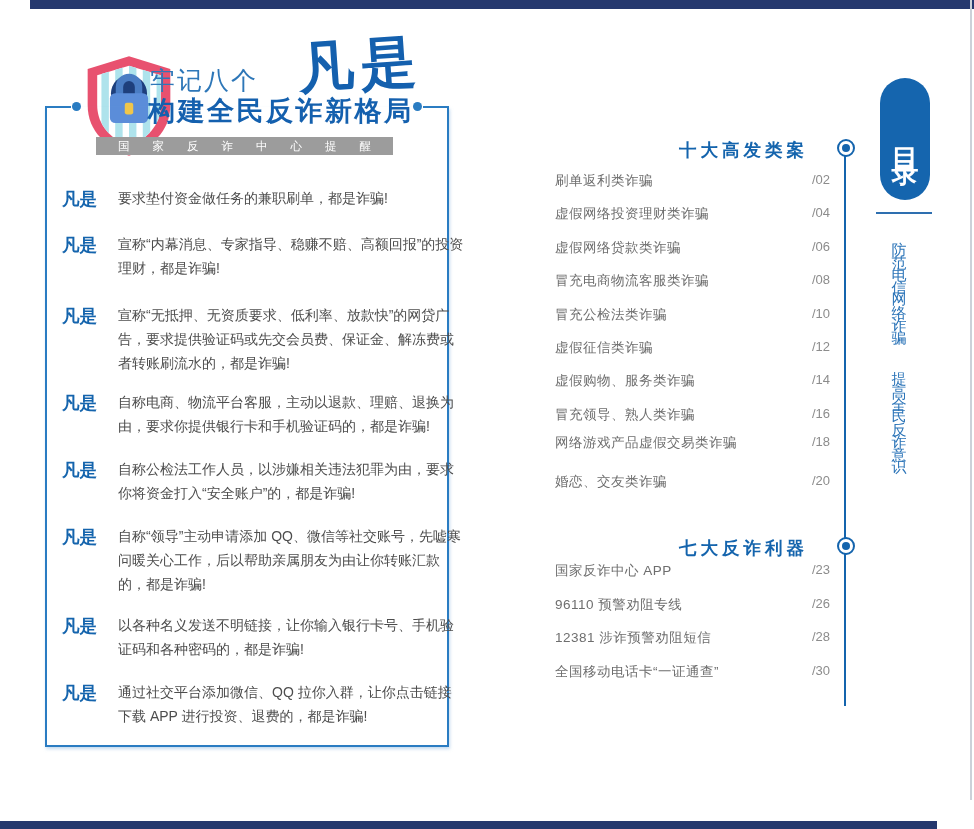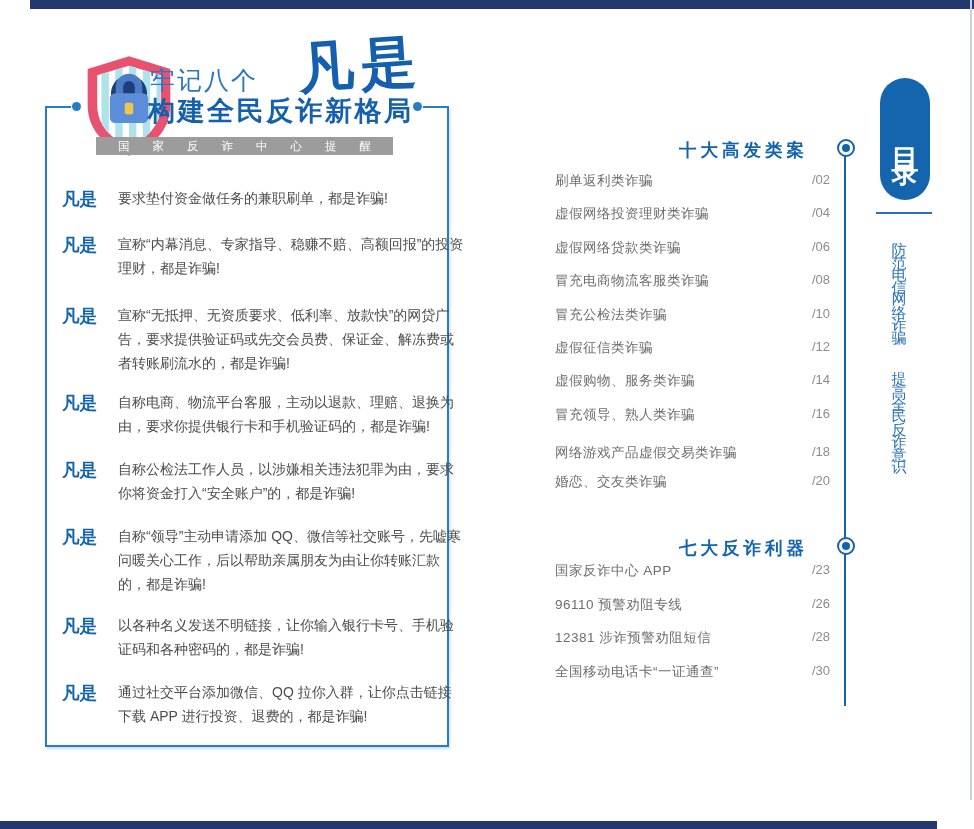--- a/index.html
+++ b/index.html
@@ -167,21 +167,21 @@
         <span class="toc-page">/12</span>
       </div>
       <div class="toc-row" style="top: 372px;">
         <span class="toc-label">虚假购物、服务类诈骗</span>
         <span class="toc-page">/14</span>
       </div>
       <div class="toc-row" style="top: 405.8px;">
         <span class="toc-label">冒充领导、熟人类诈骗</span>
         <span class="toc-page">/16</span>
       </div>
-      <div class="toc-row" style="top: 444px;">
+      <div class="toc-row" style="top: 434px;">
         <span class="toc-label">网络游戏产品虚假交易类诈骗</span>
         <span class="toc-page">/18</span>
       </div>
       <div class="toc-row" style="top: 472.6px;">
         <span class="toc-label">婚恋、交友类诈骗</span>
         <span class="toc-page">/20</span>
       </div>
       <div class="toc-header" style="top: 536px;">七大反诈利器</div>
       <div class="toc-bullet" style="top: 537px;">
         <span></span>

